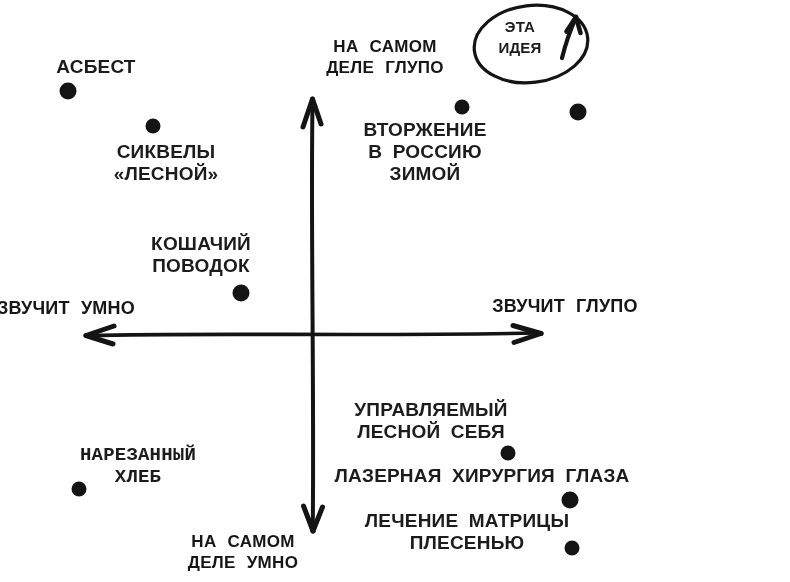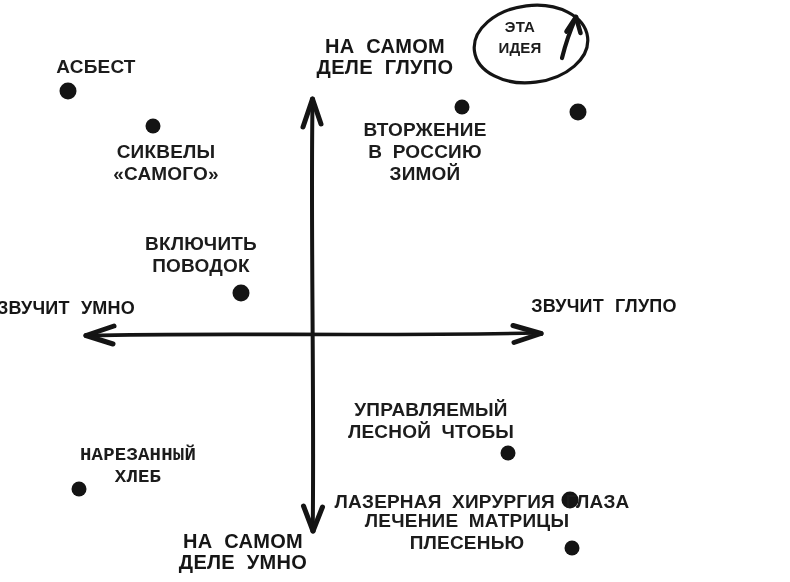--- a/index.html
+++ b/index.html
@@ -36,21 +36,21 @@
   }
 
   .axis-label {
     position: absolute;
     transform: translateX(-50%);
     text-align: center;
     white-space: pre-line;
     font-weight: bold;
     color: #161616;
   }
-  .axis-label.vertical { font-size: 20px; line-height: 21px; letter-spacing: 0.3px; word-spacing: 6px; }
+  .axis-label.vertical { font-size: 17px; line-height: 21px; letter-spacing: 0.3px; word-spacing: 6px; }
   .axis-label.horizontal { font-size: 18px; line-height: 19px; letter-spacing: 0.2px; word-spacing: 6px; }
 
   .dot {
     position: absolute;
     width: 17px; height: 17px;
     border-radius: 50%;
     background: #141414;
     transform: translate(-50%, -50%);
   }
   .dot.small { width: 15px; height: 15px; }
@@ -113,46 +113,46 @@
   </svg>
 
   <div class="axis-label vertical" style="left:385px; top:36px;">НА САМОМ
 ДЕЛЕ ГЛУПО</div>
 
   <div class="axis-label vertical" style="left:243px; top:531px;">НА САМОМ
 ДЕЛЕ УМНО</div>
 
   <div class="axis-label horizontal" style="left:66px; top:299px;">ЗВУЧИТ УМНО</div>
 
-  <div class="axis-label horizontal" style="left:565px; top:297px;margin-left:39px;">ЗВУЧИТ ГЛУПО</div>
+  <div class="axis-label horizontal" style="left:565px; top:297px;">ЗВУЧИТ ГЛУПО</div>
 
   <span class="dot" style="left:68px; top:91px;"></span>
   <div class="plabel" style="left:96px; top:56px;">АСБЕСТ</div>
 
   <span class="dot small" style="left:153px; top:126px;"></span>
   <div class="plabel" style="left:166px; top:141px;">СИКВЕЛЫ
-«САМОГО»</div>
+«ЛЕСНОЙ»</div>
 
   <span class="dot small" style="left:462px; top:107px;"></span>
   <div class="plabel" style="left:425px; top:119px;">ВТОРЖЕНИЕ
 В РОССИЮ
 ЗИМОЙ</div>
 
   <span class="dot" style="left:578px; top:112px;"></span>
 
   <span class="dot" style="left:241px; top:293px;"></span>
-  <div class="plabel" style="left:201px; top:233px;">ВКЛЮЧИТЬ
+  <div class="plabel" style="left:201px; top:233px;">КОШАЧИЙ
 ПОВОДОК</div>
 
   <span class="dot small" style="left:508px; top:453px;"></span>
   <div class="plabel" style="left:431px; top:399px;">УПРАВЛЯЕМЫЙ
-ЛЕСНОЙ ЧТОБЫ</div>
+ЛЕСНОЙ СЕБЯ</div>
 
   <span class="dot" style="left:570px; top:500px;"></span>
-  <div class="plabel" style="left:482px; top:491px;">ЛАЗЕРНАЯ ХИРУРГИЯ ГЛАЗА</div>
+  <div class="plabel" style="left:482px; top:465px;">ЛАЗЕРНАЯ ХИРУРГИЯ ГЛАЗА</div>
 
   <span class="dot small" style="left:572px; top:548px;"></span>
   <div class="plabel" style="left:467px; top:510px;">ЛЕЧЕНИЕ МАТРИЦЫ
 ПЛЕСЕНЬЮ</div>
 
   <span class="dot small" style="left:79px; top:489px;"></span>
   <div class="plabel" style="left:138px; top:444px;font-family:Liberation Mono, monospace;">НАРЕЗАННЫЙ
 ХЛЕБ</div>
 
   <div class="idea-label" style="left:520px; top:16px;">ЭТА

